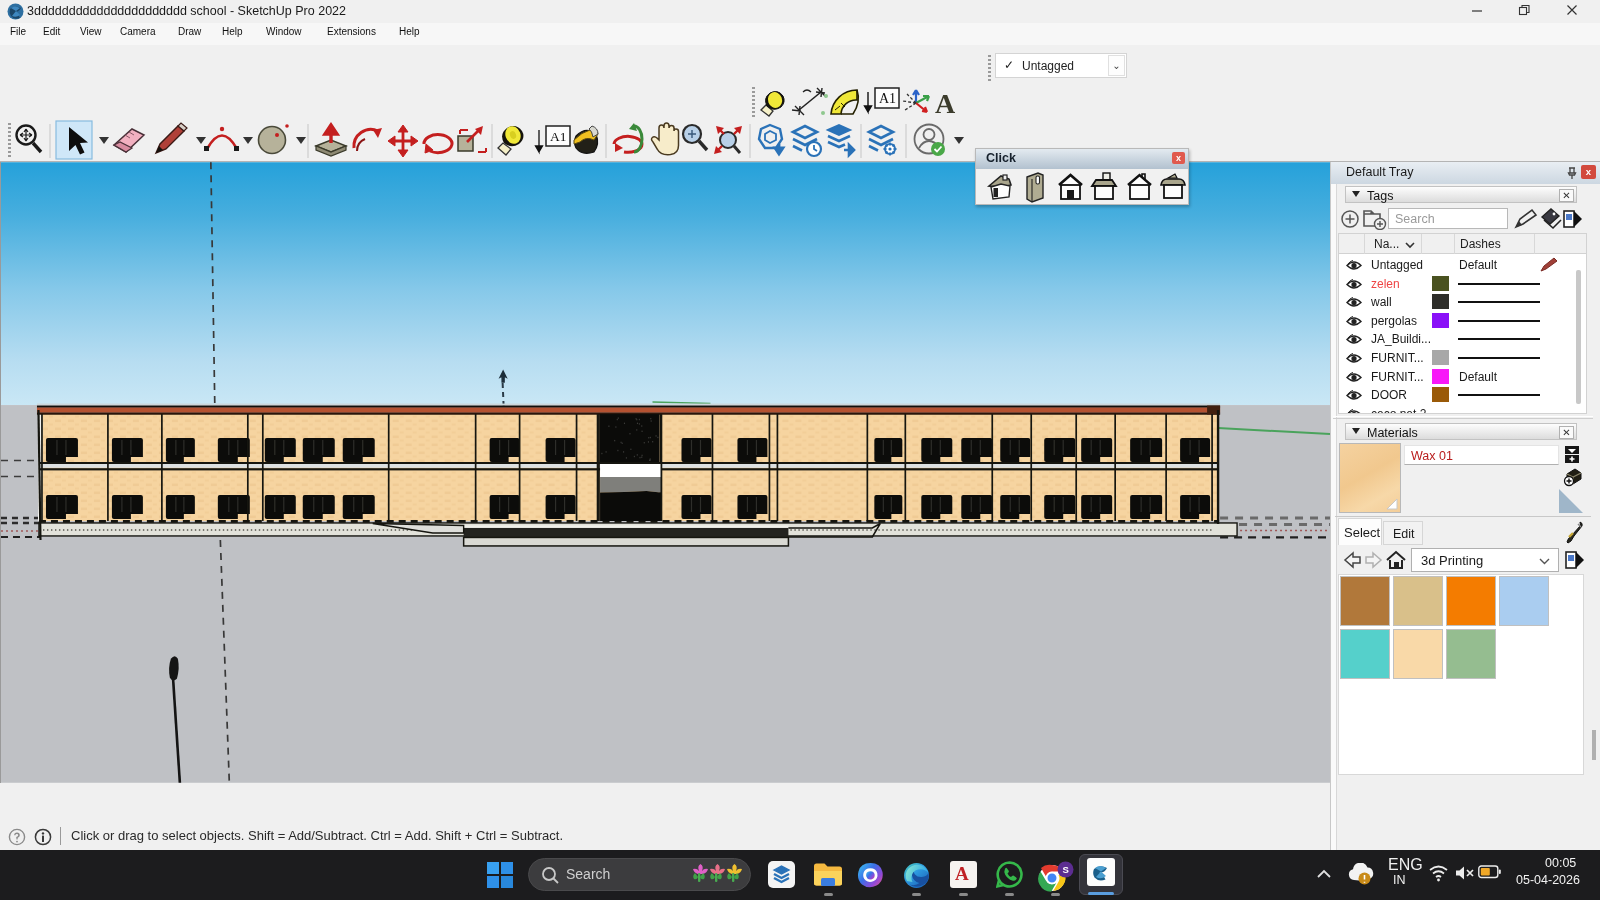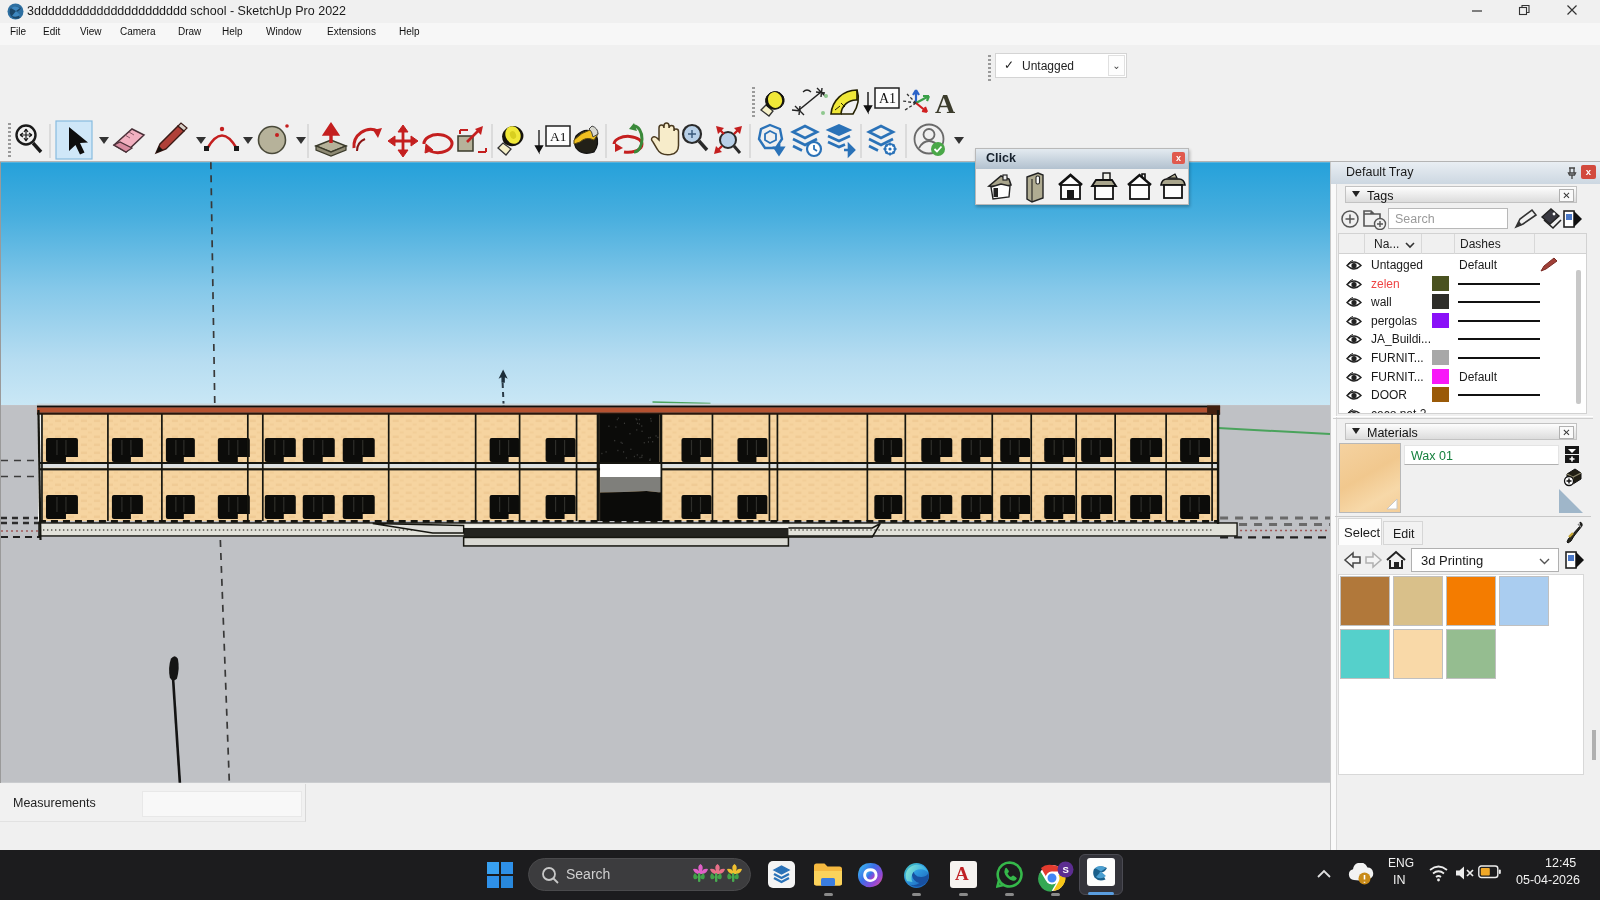--- a/index.html
+++ b/index.html
@@ -723,21 +723,21 @@
         <div class="tri"></div>
         <span class="t">Materials</span>
         <div class="x">✕</div>
       </div>
 <div class="abs" style="left:8px;top:281px;width:62px;height:70px;border:1px solid #b8b8b8;background:linear-gradient(150deg,#f5d2a0 0%,#f1c88e 45%,#f7d8a8 75%,#f3cd98 100%)">
         <svg class="abs" style="right:2px;bottom:2px" width="12" height="12">
           <path d="M1 11 L11 1 L11 11 Z" fill="#fff" stroke="#c8c8c8" stroke-width="1"></path>
         </svg>
       </div>
 <div class="abs" style="left:73px;top:283px;width:155px;height:20px;background:#fff;border:1px solid #e4e4e4;border-bottom:1.5px solid #b0b0b0">
-        <span class="abs" style="left:6px;top:3px;font-size:12.5px;color:#15803d">Wax 01</span>
+        <span class="abs" style="left:6px;top:3px;font-size:12.5px;color:#b91c1c">Wax 01</span>
       </div>
 <svg class="abs" style="left:233px;top:283px" width="16" height="19" viewBox="0 0 16 19">
         <rect x="1" y="1" width="14" height="8" fill="#161616"></rect>
         <path d="M4 4 h8 l-4 4z" fill="#fff"></path>
         <rect x="1" y="10" width="14" height="8" fill="#161616"></rect>
         <path d="M8 11.5 v5 M5.5 14 h5" stroke="#fff" stroke-width="1.6"></path>
       </svg>
 <svg class="abs" style="left:232px;top:305px" width="20" height="21" viewBox="0 0 20 21">
         <path d="M4 7 L12 2 L18 6 L18 12 L10 17 L4 13 Z" fill="#201e14" stroke="#111"></path>
         <path d="M4 7 L10 10 L18 6 M10 10 L10 17" stroke="#8a8468" stroke-width="1.2" fill="none"></path>
@@ -782,24 +782,34 @@
  <div class="swatch" style="left:107px;top:1px;width:50px;height:50px;background:#f47c00"></div>
  <div class="swatch" style="left:160px;top:1px;width:50px;height:50px;background:#aacdf0"></div>
  <div class="swatch" style="left:1px;top:54px;width:50px;height:50px;background:#55d0cb"></div>
  <div class="swatch" style="left:54px;top:54px;width:50px;height:50px;background:#f9d9a8"></div>
  <div class="swatch" style="left:107px;top:54px;width:50px;height:50px;background:#95bd90"></div>
 </div>
 <div class="abs" style="left:261px;top:568px;width:4px;height:30px;background:#b0b0b0"></div>
 </div>
 
 <div class="abs" id="botarea">
- <div id="measure">
-        <span class="lbl">Measurements</span>
-        <div class="box"></div>
-      </div>
+ <div id="statusbar">
+  <svg class="abs" style="left:8px;top:6px" width="18" height="18" viewBox="0 0 18 18">
+          <circle cx="9" cy="9" r="7.6" fill="none" stroke="#8a8a8a" stroke-width="1.4"></circle>
+          <path d="M9 4.5 a2.8 2.8 0 0 1 2.8 2.8 q0 1.7 -2 2.4 l-0.3 1.8 h-1 l-0.3 -2.5 q2 -0.5 2 -1.7 a1.4 1.4 0 0 0 -2.8 0 h-1.2 a2.8 2.8 0 0 1 2.8 -2.8z" fill="#8a8a8a"></path>
+          <circle cx="9" cy="13.6" r="0.9" fill="#8a8a8a"></circle>
+        </svg>
+  <svg class="abs" style="left:34px;top:6px" width="18" height="18" viewBox="0 0 18 18">
+          <circle cx="9" cy="9" r="7.6" fill="none" stroke="#3a3a3a" stroke-width="1.5"></circle>
+          <circle cx="9" cy="5.4" r="1.2" fill="#3a3a3a"></circle>
+          <rect x="8" y="7.6" width="2" height="6.4" fill="#3a3a3a"></rect>
+        </svg>
+  <div class="abs" style="left:60px;top:5px;width:1px;height:18px;background:#9a9a9a"></div>
+  <span class="abs" style="left:71px;top:6px">Click or drag to select objects. Shift = Add/Subtract. Ctrl = Add. Shift + Ctrl = Subtract.</span>
+ </div>
 </div>
 
 <div class="abs" id="taskbar">
  <svg class="abs" style="left:487px;top:12px" width="26" height="26" viewBox="0 0 26 26">
         <rect x="0" y="0" width="12" height="12" fill="#38a0f0"></rect>
         <rect x="14" y="0" width="12" height="12" fill="#2e90e8"></rect>
         <rect x="0" y="14" width="12" height="12" fill="#2e90e8"></rect>
         <rect x="14" y="14" width="12" height="12" fill="#2888dc"></rect>
       </svg>
  <div id="searchpill">
@@ -896,30 +906,30 @@
  <div class="abs" style="left:1088px;top:42px;width:26px;height:3px;background:#5a9ee0;border-radius:2px"></div>
  <div class="runbar" style="left:824px"></div><div class="runbar" style="left:912px"></div><div class="runbar" style="left:959px"></div><div class="runbar" style="left:1005px"></div><div class="runbar" style="left:1051px"></div>
  <svg class="abs" style="left:1316px;top:18px" width="16" height="12">
         <path d="M2 9 l6 -6 6 6" stroke="#e0e0e0" stroke-width="1.8" fill="none"></path>
       </svg>
  <svg class="abs" style="left:1347px;top:13px" width="28" height="24" viewBox="0 0 28 24">
         <path d="M7 17 a5.5 5.5 0 0 1 -1 -10.8 a7.5 7.5 0 0 1 14.5 -1.6 a5.8 5.8 0 0 1 2 11.2 q-8 2.4 -15.5 1.2z" fill="#f2f2f2"></path>
         <circle cx="17.5" cy="15.5" r="6" fill="#c88a18"></circle>
         <path d="M17.5 12 v4.5 M17.5 18.8 v1" stroke="#fff" stroke-width="1.6"></path>
       </svg>
- <span class="abs" style="left:1388px;top:6px;font-size:12px;color:#f0f0f0">ENG</span>
+ <span class="abs" style="left:1388px;top:6px;font-size:16px;color:#f0f0f0">ENG</span>
  <span class="abs" style="left:1393px;top:23px;font-size:12.5px;color:#f0f0f0">IN</span>
  <svg class="abs" style="left:1428px;top:14px" width="21" height="18" viewBox="0 0 21 18">
         <path d="M2 6 q8.5 -7 17 0 M5 9.5 q5.5 -4.5 11 0 M8 13 q2.5 -2 5 0" stroke="#ececec" stroke-width="1.7" fill="none"></path>
         <circle cx="10.5" cy="16" r="1.4" fill="#ececec"></circle>
       </svg>
  <svg class="abs" style="left:1455px;top:15px" width="20" height="16" viewBox="0 0 20 16">
         <path d="M1 5.5 h3.5 L9 1.5 v13 L4.5 10.5 H1 z" fill="#ececec"></path>
         <path d="M12 5 l6 6 M18 5 l-6 6" stroke="#ececec" stroke-width="1.7"></path>
       </svg>
  <svg class="abs" style="left:1478px;top:15px" width="23" height="14" viewBox="0 0 23 14">
         <rect x="0.8" y="1" width="19" height="11.5" rx="2.5" fill="none" stroke="#ececec" stroke-width="1.4"></rect>
         <rect x="2.8" y="3" width="9" height="7.5" rx="1" fill="#f0a828"></rect>
         <rect x="20.8" y="4.5" width="2" height="4.5" rx="1" fill="#ececec"></rect>
       </svg>
- <span class="abs" style="left:1545px;top:6px;font-size:12.5px;color:#f2f2f2">12:45</span>
+ <span class="abs" style="left:1545px;top:6px;font-size:12.5px;color:#f2f2f2">00:05</span>
  <span class="abs" style="left:1516px;top:23px;font-size:12.5px;color:#f2f2f2">05-04-2026</span>
 </div>
 </div>
 </body></html>

